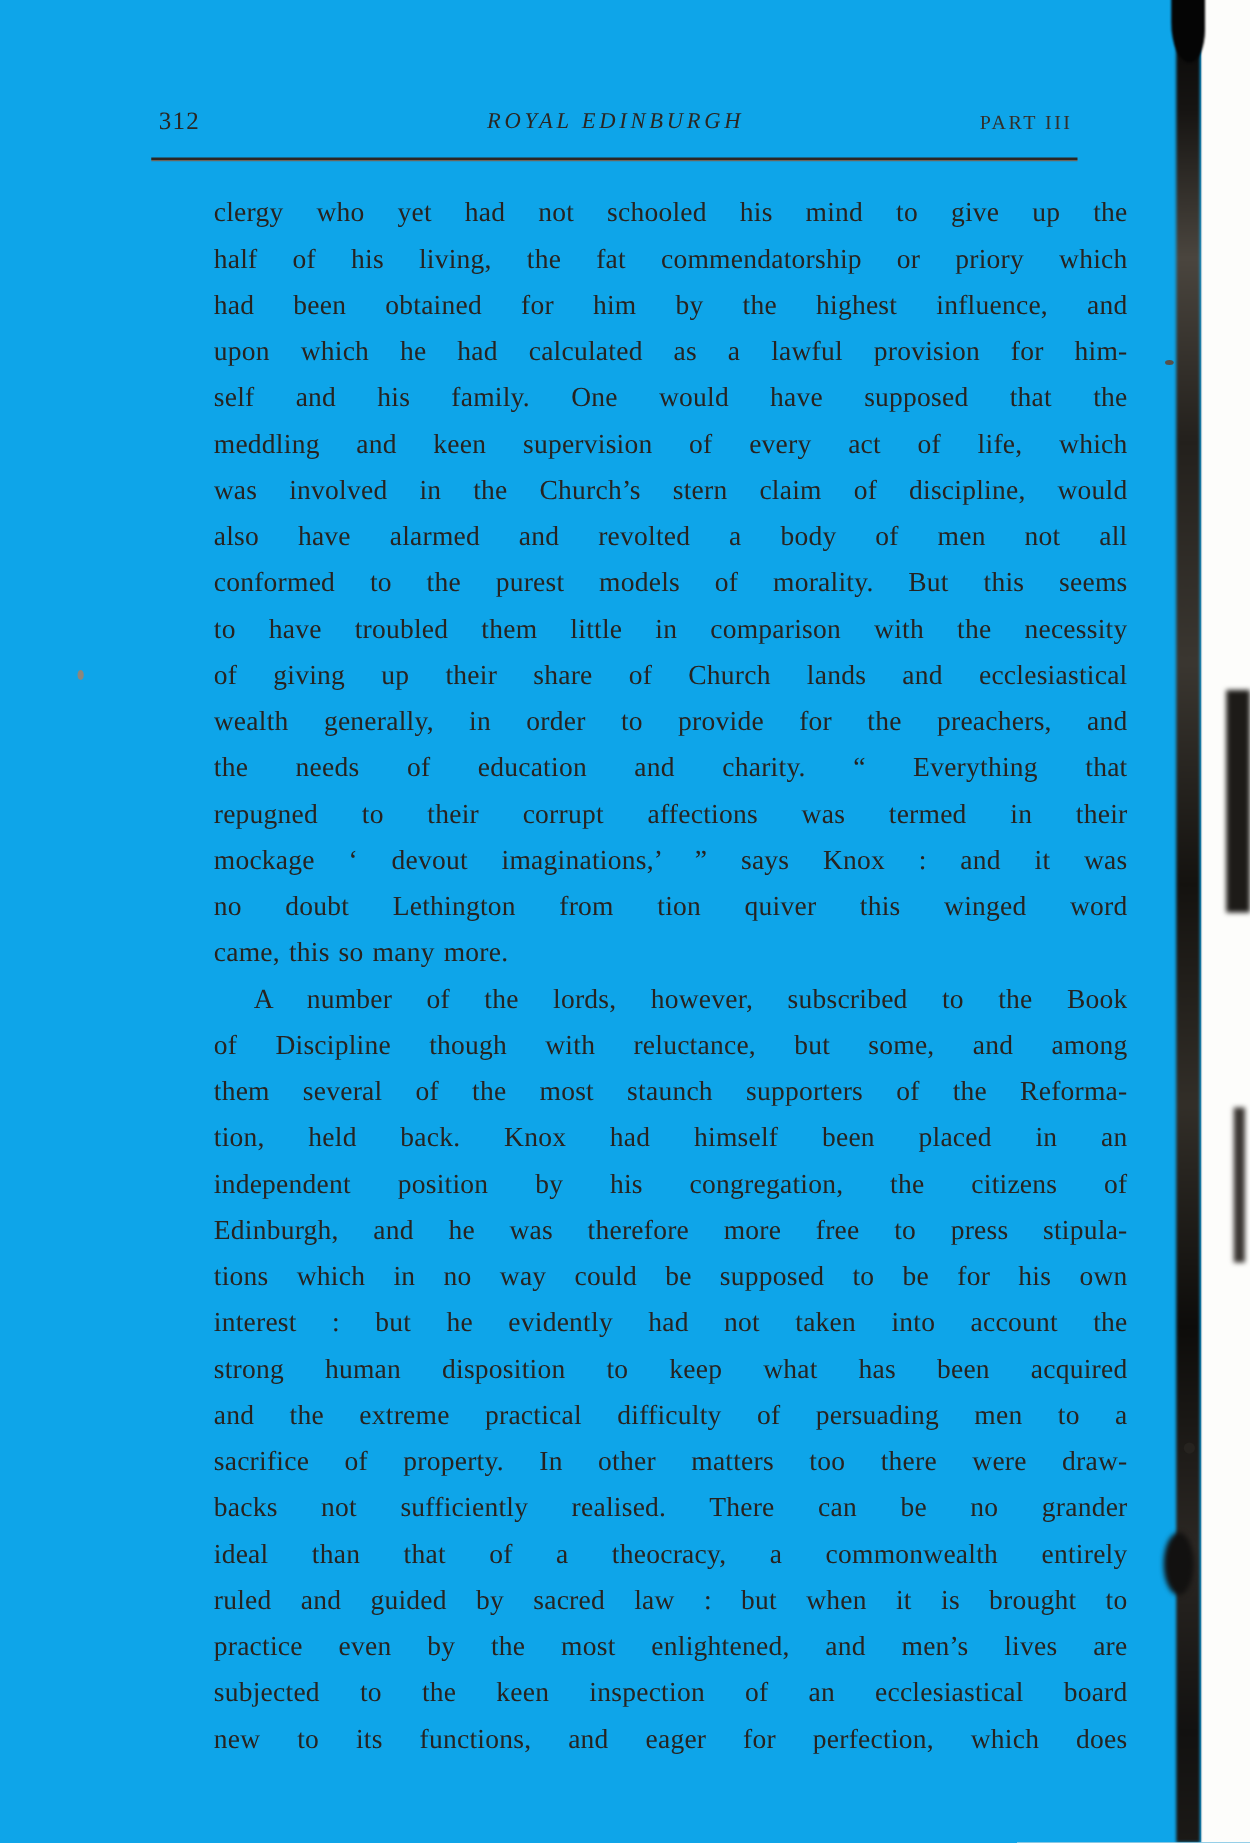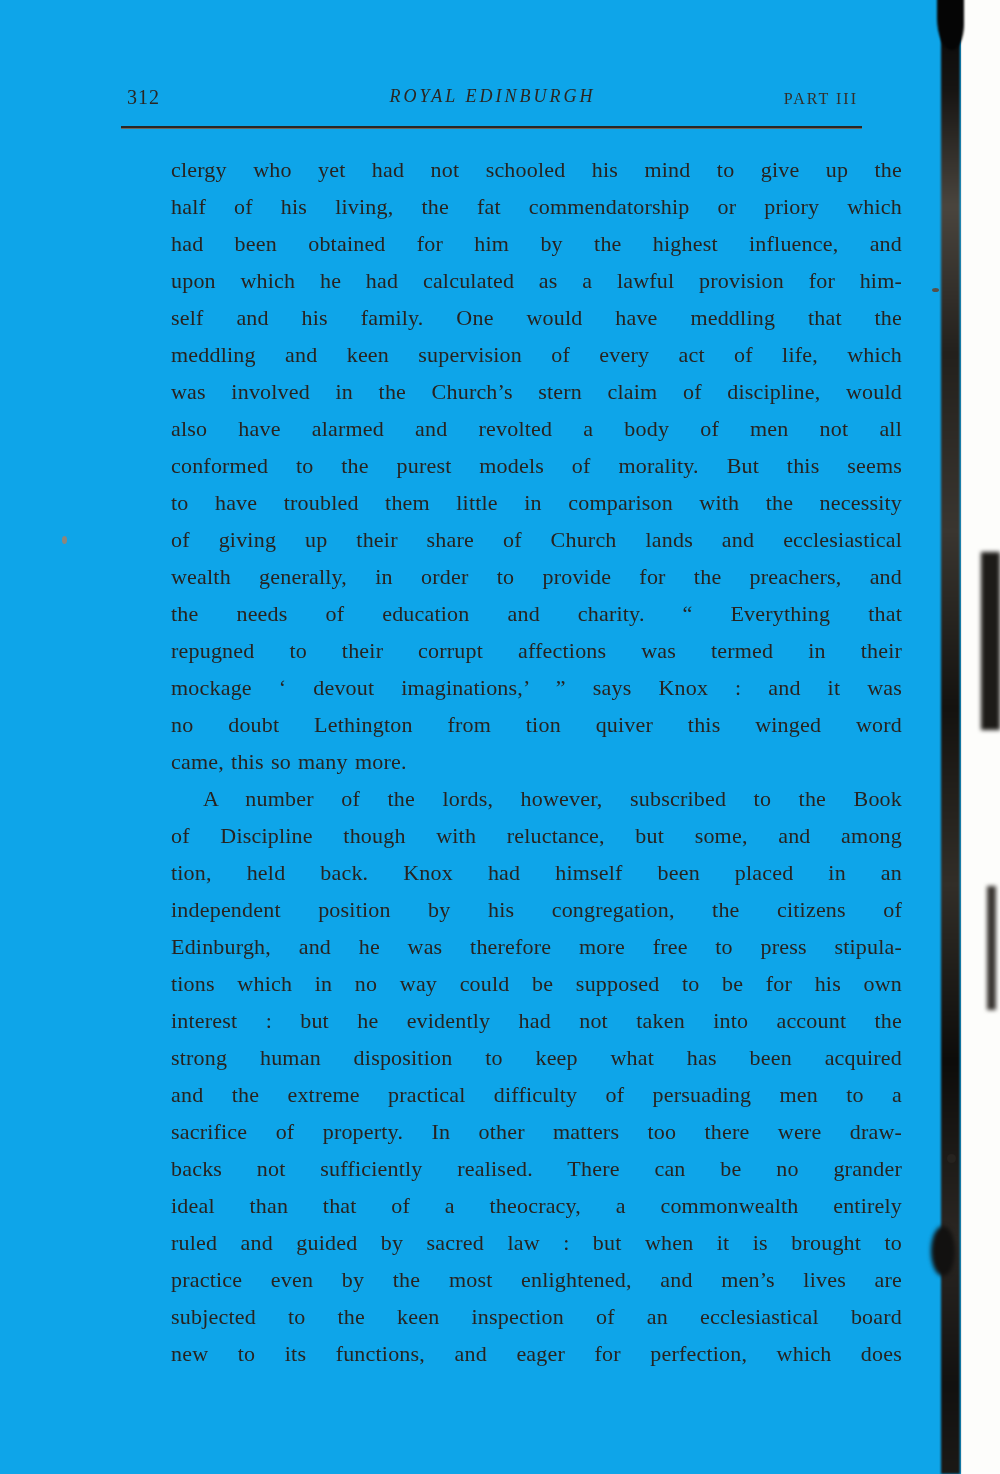--- a/index.html
+++ b/index.html
@@ -100,38 +100,39 @@
   </div>
   <div class="header-rule"></div>
 
   <div class="body-text">
 
     <div>
       <div class="line">clergy who yet had not schooled his mind to give up the</div>
       <div class="line">half of his living, the fat commendatorship or priory which</div>
       <div class="line">had been obtained for him by the highest influence, and</div>
       <div class="line">upon which he had calculated as a lawful provision for him-</div>
-      <div class="line">self and his family.  One would have meddling that the</div>
+      <div class="line">self and his family.  One would have supposed that the</div>
       <div class="line">meddling and keen supervision of every act of life, which</div>
       <div class="line">was involved in the Church’s stern claim of discipline, would</div>
       <div class="line">also have alarmed and revolted a body of men not all</div>
       <div class="line">conformed to the purest models of morality.  But this seems</div>
       <div class="line">to have troubled them little in comparison with the necessity</div>
       <div class="line">of giving up their share of Church lands and ecclesiastical</div>
       <div class="line">wealth generally, in order to provide for the preachers, and</div>
       <div class="line">the needs of education and charity.  “ Everything that</div>
       <div class="line">repugned to their corrupt affections was termed in their</div>
       <div class="line">mockage ‘ devout imaginations,’ ” says Knox : and it was</div>
       <div class="line">no doubt Lethington from tion quiver this winged word</div>
       <div class="line last">came, this so many more.</div>
     </div>
 
     <div>
       <div class="line indent">A number of the lords, however, subscribed to the Book</div>
       <div class="line">of Discipline though with reluctance, but some, and among</div>
+      <div class="line">them several of the most staunch supporters of the Reforma-</div>
       <div class="line">tion, held back.  Knox had himself been placed in an</div>
       <div class="line">independent position by his congregation, the citizens of</div>
       <div class="line">Edinburgh, and he was therefore more free to press stipula-</div>
       <div class="line">tions which in no way could be supposed to be for his own</div>
       <div class="line">interest : but he evidently had not taken into account the</div>
       <div class="line">strong human disposition to keep what has been acquired</div>
       <div class="line">and the extreme practical difficulty of persuading men to a</div>
       <div class="line">sacrifice of property.  In other matters too there were draw-</div>
       <div class="line">backs not sufficiently realised.  There can be no grander</div>
       <div class="line">ideal than that of a theocracy, a commonwealth entirely</div>

